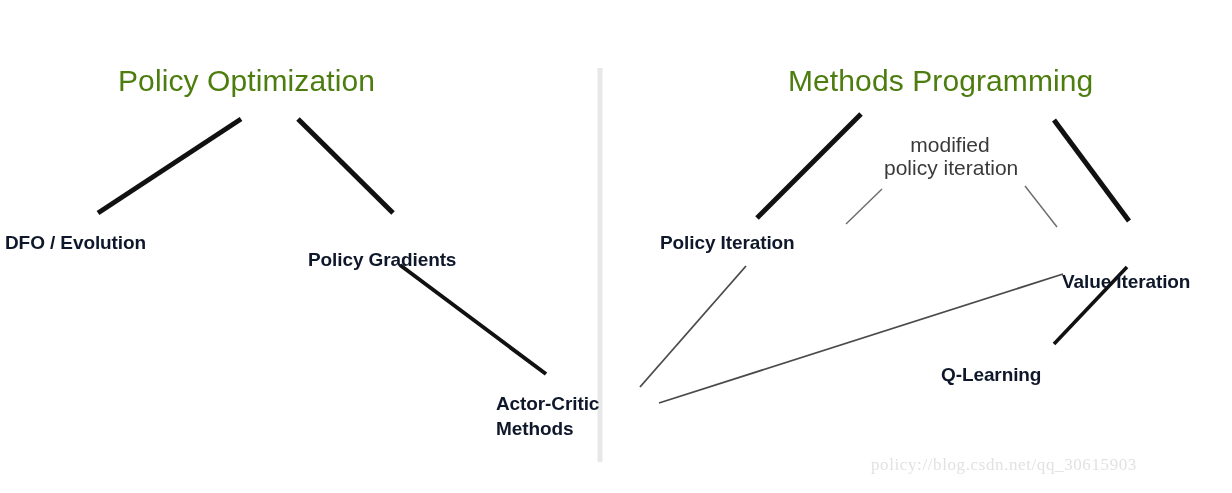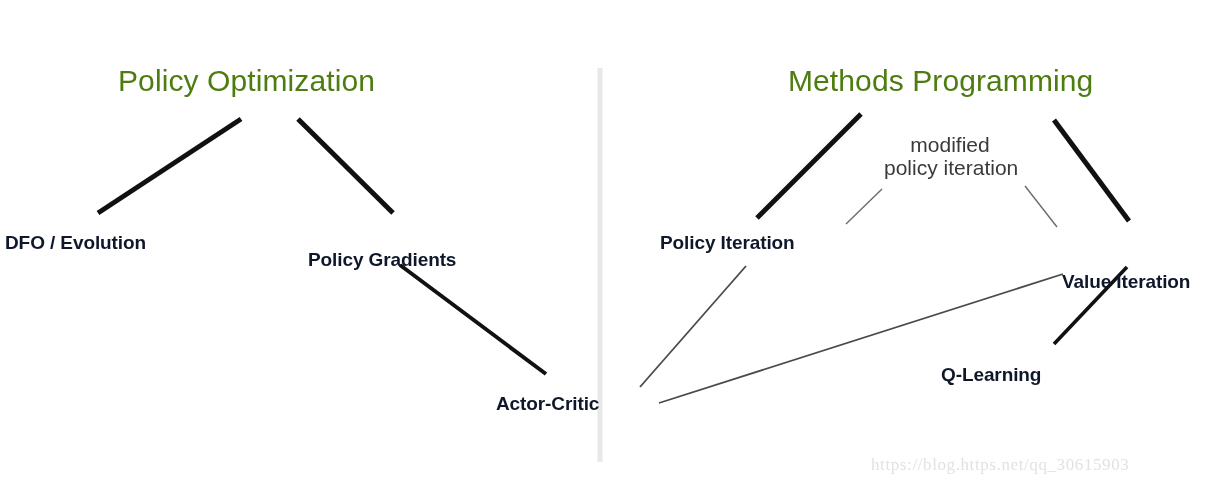--- a/index.html
+++ b/index.html
@@ -103,22 +103,23 @@
   <div class="node leaf-node" style="left: 1062px; top: 232px; margin-top: 39px;">
     <span>Value Iteration</span>
   </div>
 
   <div class="node leaf-node" style="left: 941px; top: 364px;">
     <span>Q-Learning</span>
   </div>
 
   <div class="node leaf-node two-line" style="left: 496px; top: 391px; width: 144px;">
     <div>Actor-Critic</div>
+    <div>Methods</div>
   </div>
 
   <div class="node annot-node" style="left: 884px; top: 133px; width: 132px;">
     <div>modified</div>
     <div>policy iteration</div>
   </div>
 
-  <div class="watermark" style="left: 871px; top: 455px;">https://blog.https.net/qq_30615903</div>
+  <div class="watermark" style="left: 871px; top: 455px;">policy://blog.csdn.net/qq_30615903</div>
 
 </div>
 
 </body></html>

